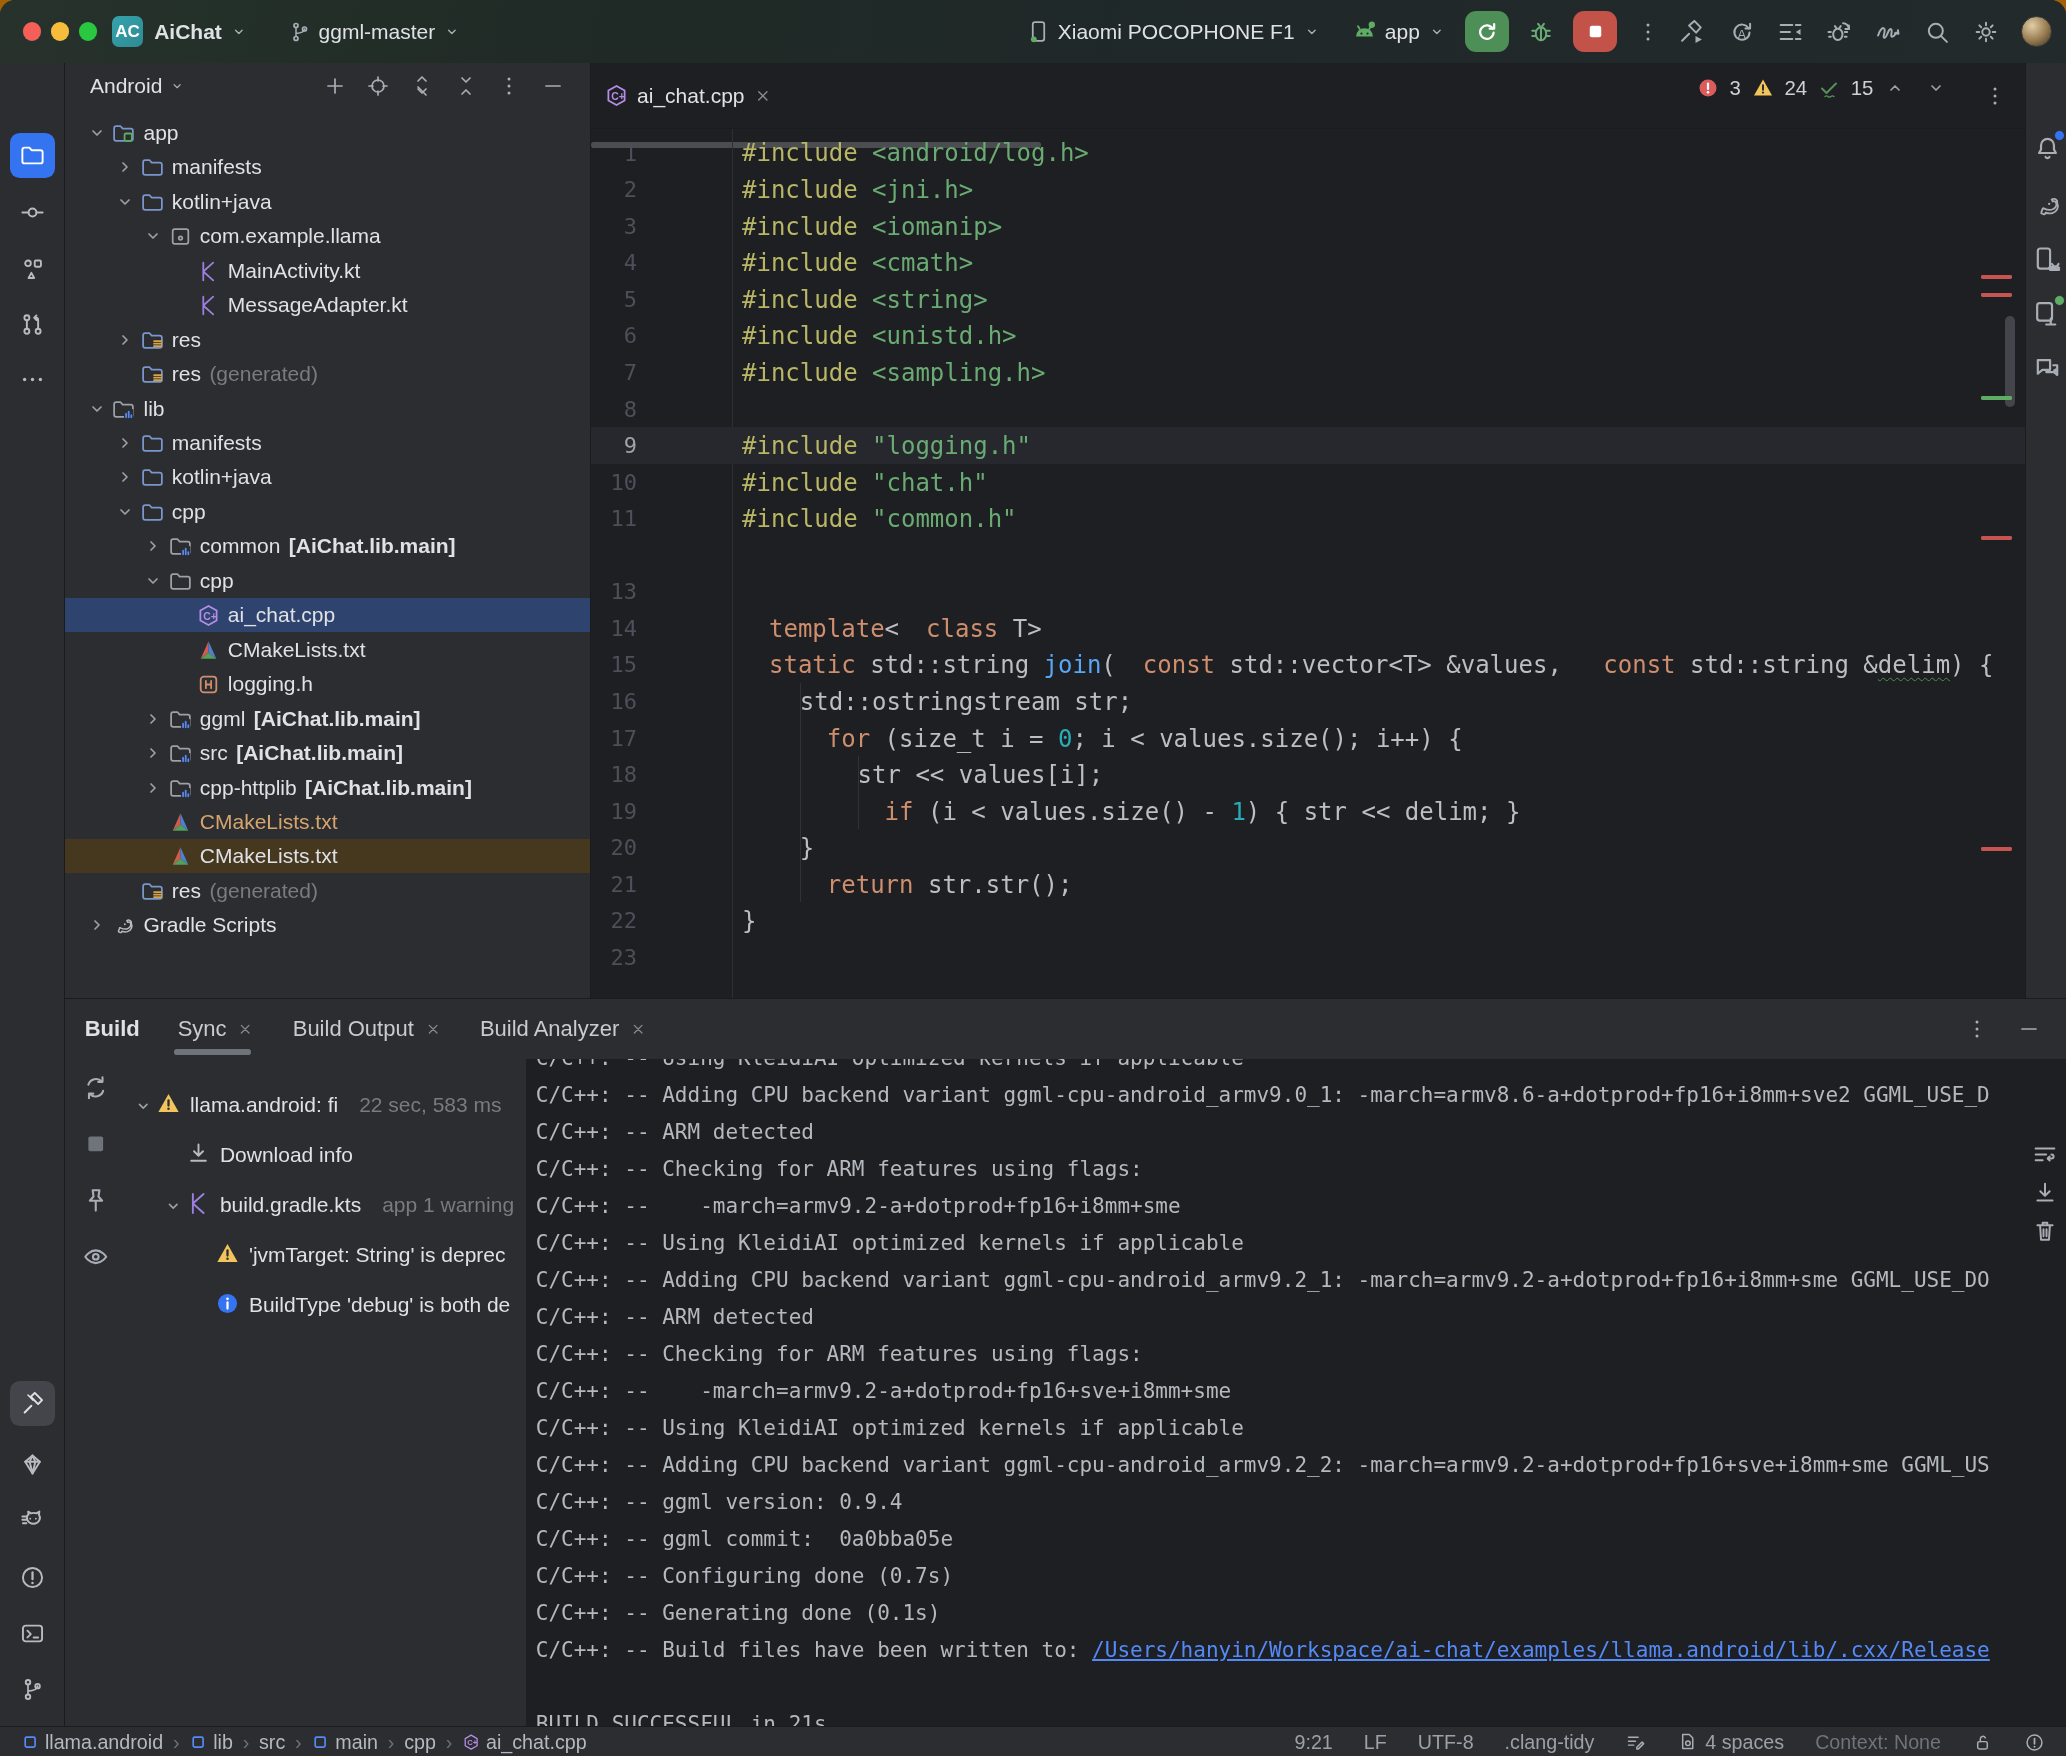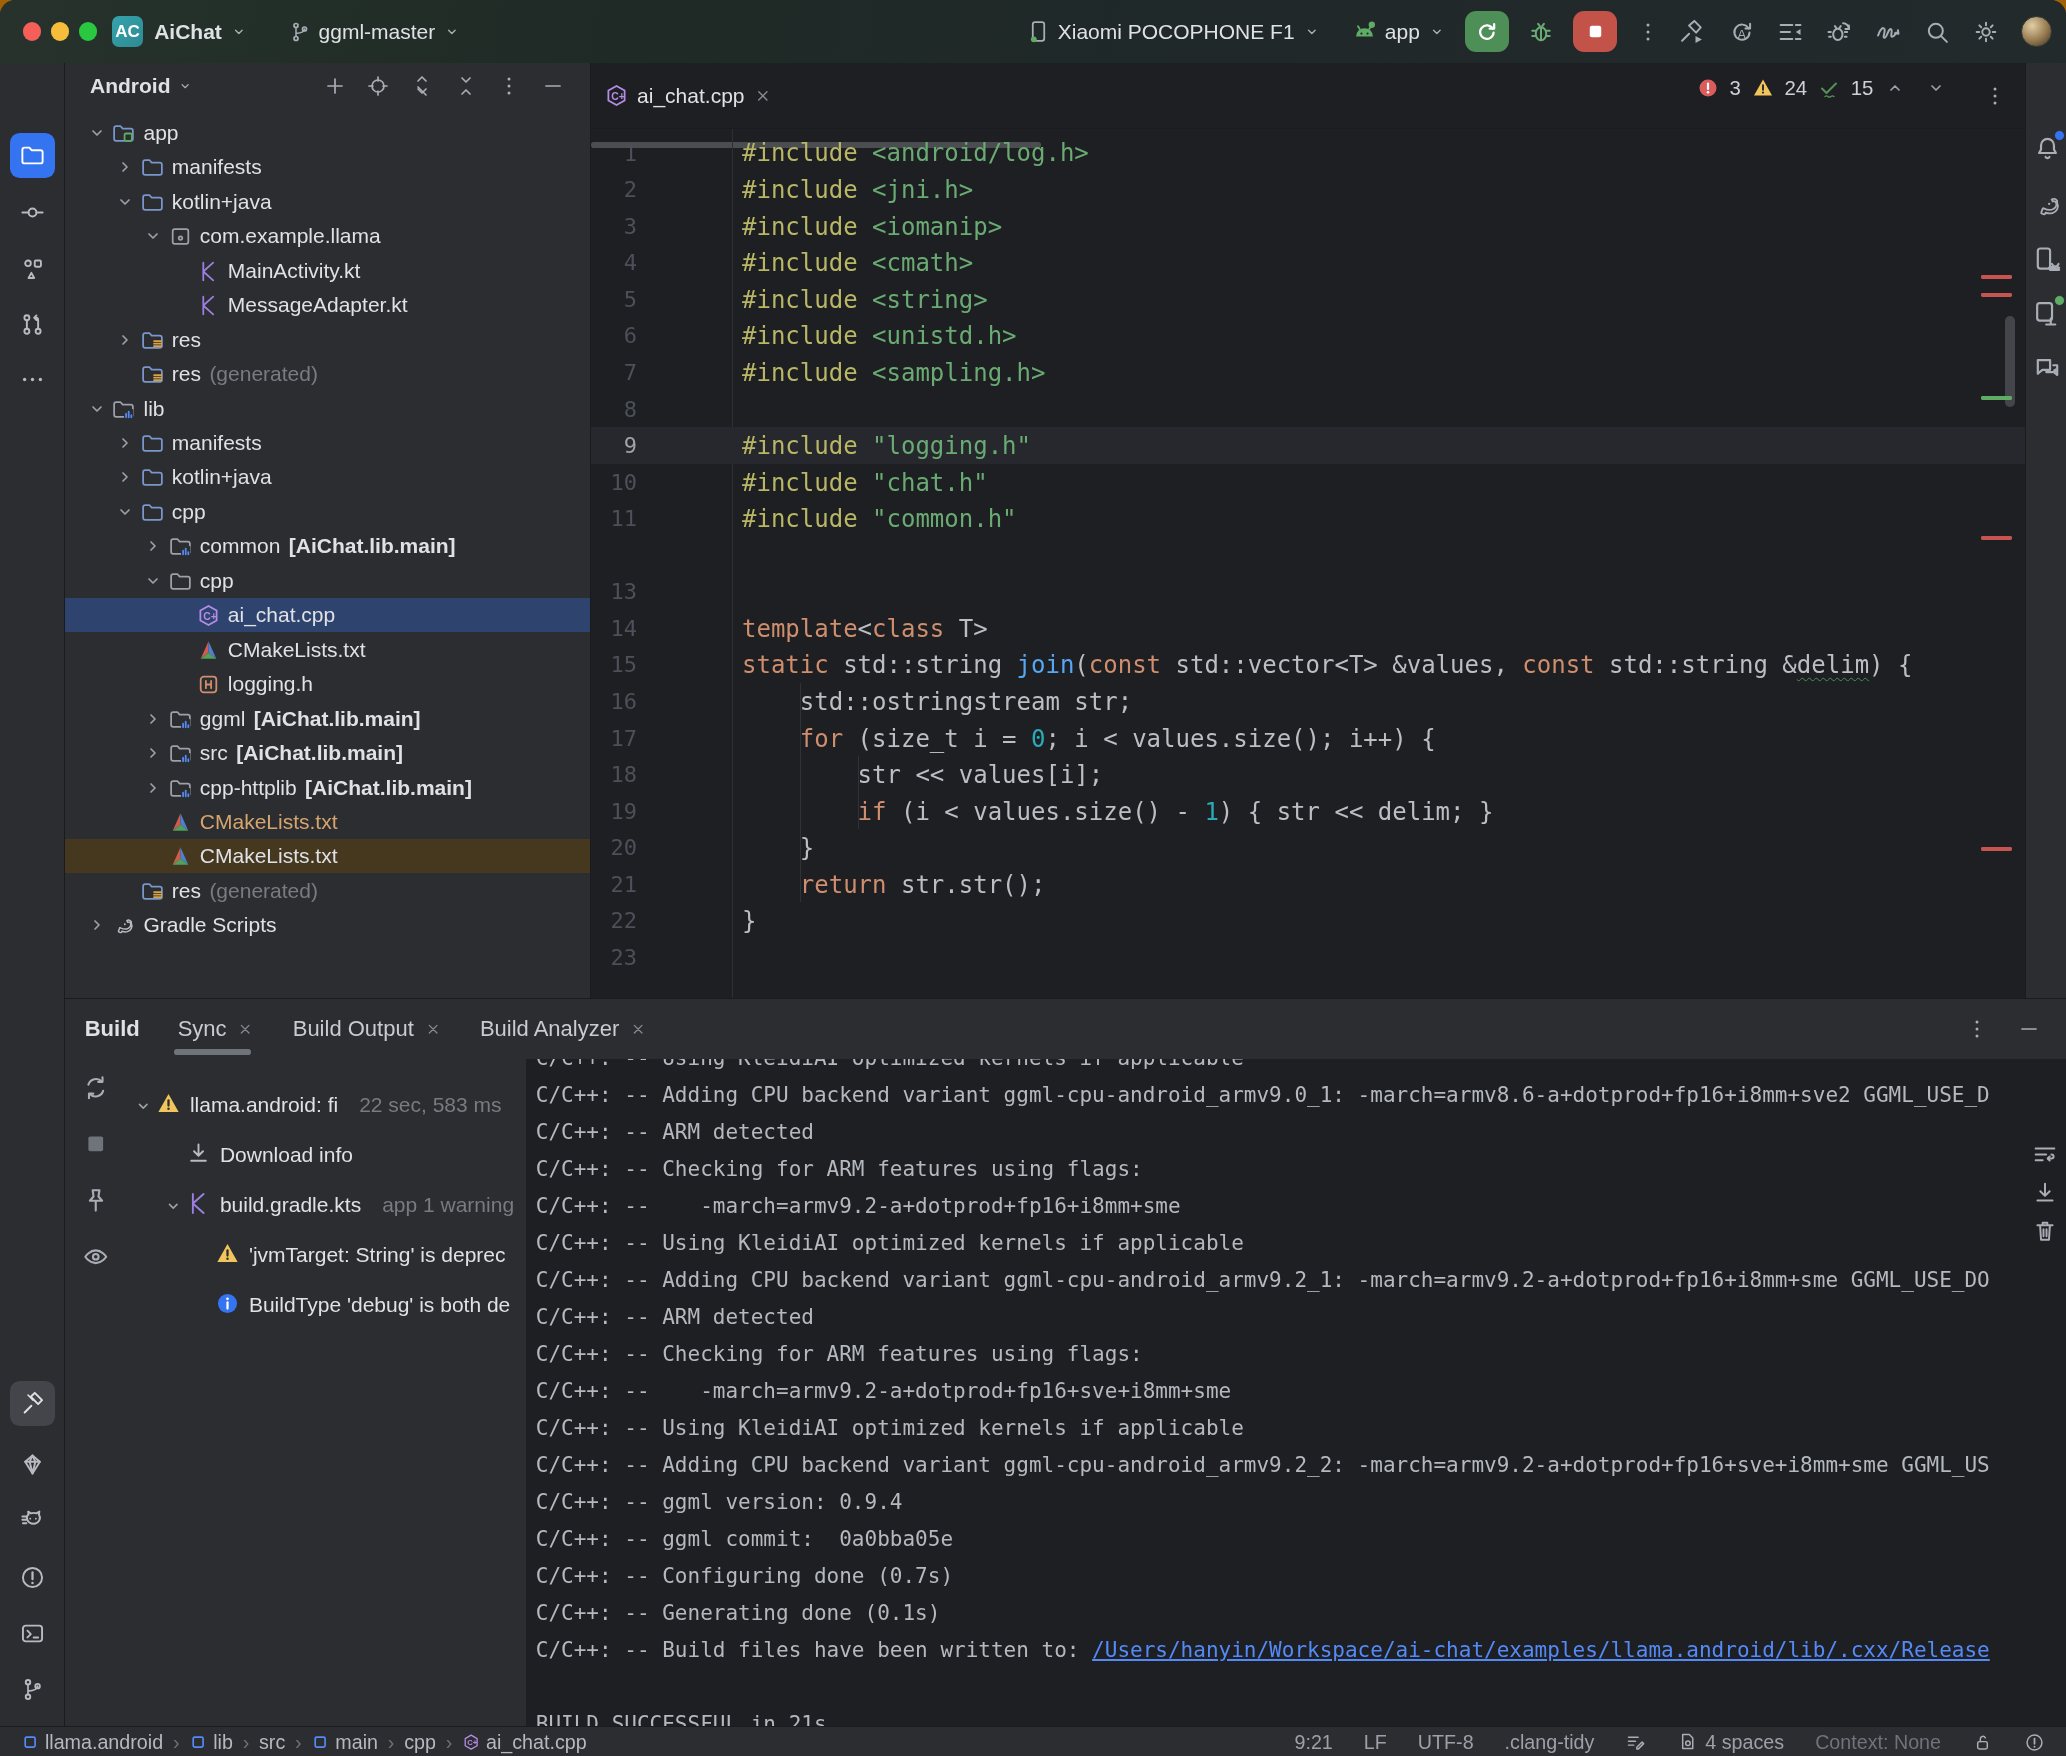--- a/index.html
+++ b/index.html
@@ -28,21 +28,21 @@
   
   .main{position:absolute;left:0;top:63px;right:0;bottom:31px;background:#1e1f22;}
   .leftstrip{position:absolute;left:0;top:0;bottom:0;width:65px;background:#2b2d30;border-right:0.7px solid #1a1b1e;}
   .strip-ic{position:absolute;left:9.8px;width:45px;height:45px;border-radius:9.8px;display:flex;align-items:center;justify-content:center;color:#b7bac1;}
   .strip-ic.active-blue{background:#3574f0;color:#fff;}
   .strip-ic.active-gray{background:#43454a;color:#dfe1e5;}
 
   .toprow{position:absolute;left:65px;top:0;right:0;height:935px;}
   
   .project{position:absolute;left:0;top:0;bottom:0;width:526px;background:#2b2d30;border-right:0.7px solid #1a1b1e;overflow:hidden;}
-  .proj-head{position:absolute;left:0;top:0;right:0;height:46px;display:flex;align-items:center;color:#dfe1e5;font-size:21px;font-weight:700;}
+  .proj-head{position:absolute;left:0;top:0;right:0;height:46px;display:flex;align-items:center;color:#dfe1e5;font-size:21px;font-weight:400;}
   .proj-head .title{margin-left:25px;display:flex;gap:5.6px;align-items:center;}
   .proj-icons{position:absolute;right:25px;top:0;height:46px;display:flex;align-items:center;gap:19.7px;}
   .tree{position:absolute;left:0;top:53px;right:0;bottom:0;font-size:21px;color:#dfe1e5;}
   .trow{position:absolute;left:0;right:0;height:34px;display:flex;align-items:center;white-space:nowrap;}
   .trow.selected{background:#2e436e;}
   .trow.highlighted{background:#45381f;}
   .trow .chev{width:24px;height:24px;color:#9da0a8;flex:none;}
   .trow .ticon{width:25px;height:25px;margin:0 7px 0 2.8px;flex:none;}
   .tsuffix{color:#787b80;margin-left:8.4px;}
   .tsuffix.strong{color:#dfe1e5;font-weight:700;}
@@ -55,21 +55,21 @@
   .tab .close{color:#868a92;}
   .tab-kebab{margin-left:auto;margin-right:18.3px;}
   .hscroll{position:absolute;left:0;top:79px;width:450px;height:5.6px;background:#4b4d50;border-radius:2.8px;}
   .code{position:absolute;left:0;top:66px;right:0;bottom:0;font-family:"DejaVu Sans Mono",monospace;font-size:24px;}
   .gutterline{position:absolute;left:141px;top:0;bottom:0;width:0.7px;background:#2d2f33;}
   .cline{position:absolute;left:0;right:0;height:37px;display:flex;align-items:center;white-space:pre;}
   .cline.current{background:#26282e;}
   .lnum{width:46px;text-align:right;color:#4b5059;font-size:22px;flex:none;}
   .cline.current .lnum{color:#a1a3ab;}
   .ctext{padding-left:105px;}
-  .s-d{color:#b9b665;} .s-s{color:#6aab73;} .s-k{color:#cf8e6d;} .s-f{color:#56a8f5;}
+  .s-d{color:#b9b665;} .s-s{color:#6aab73;} .s-k{color:#cf8e6d;margin-left:27px;} .s-f{color:#56a8f5;}
   .s-n{color:#2aacb8;} .s-p{color:#bcbec4;}
   .s-u{color:#bcbec4;text-decoration:underline wavy #4c8c55 1.4px;text-underline-offset:4.2px;}
   .guide{position:absolute;width:0.7px;background:#2f3236;}
   .inspect{position:absolute;right:77px;top:8.4px;height:34px;display:flex;align-items:center;gap:9.8px;color:#ced0d6;font-size:20.4px;}
   .inspect .ic{width:24px;height:24px;}
   .vthumb{position:absolute;right:9.8px;top:253px;width:9.8px;height:91px;border-radius:4.9px;background:#43454a;}
   .mark{position:absolute;right:12.7px;width:31px;height:3.5px;border-radius:1.4px;}
 
   
   .rightstrip{position:absolute;right:0;top:0;bottom:0;width:41px;background:#2b2d30;border-left:0.7px solid #1a1b1e;}

